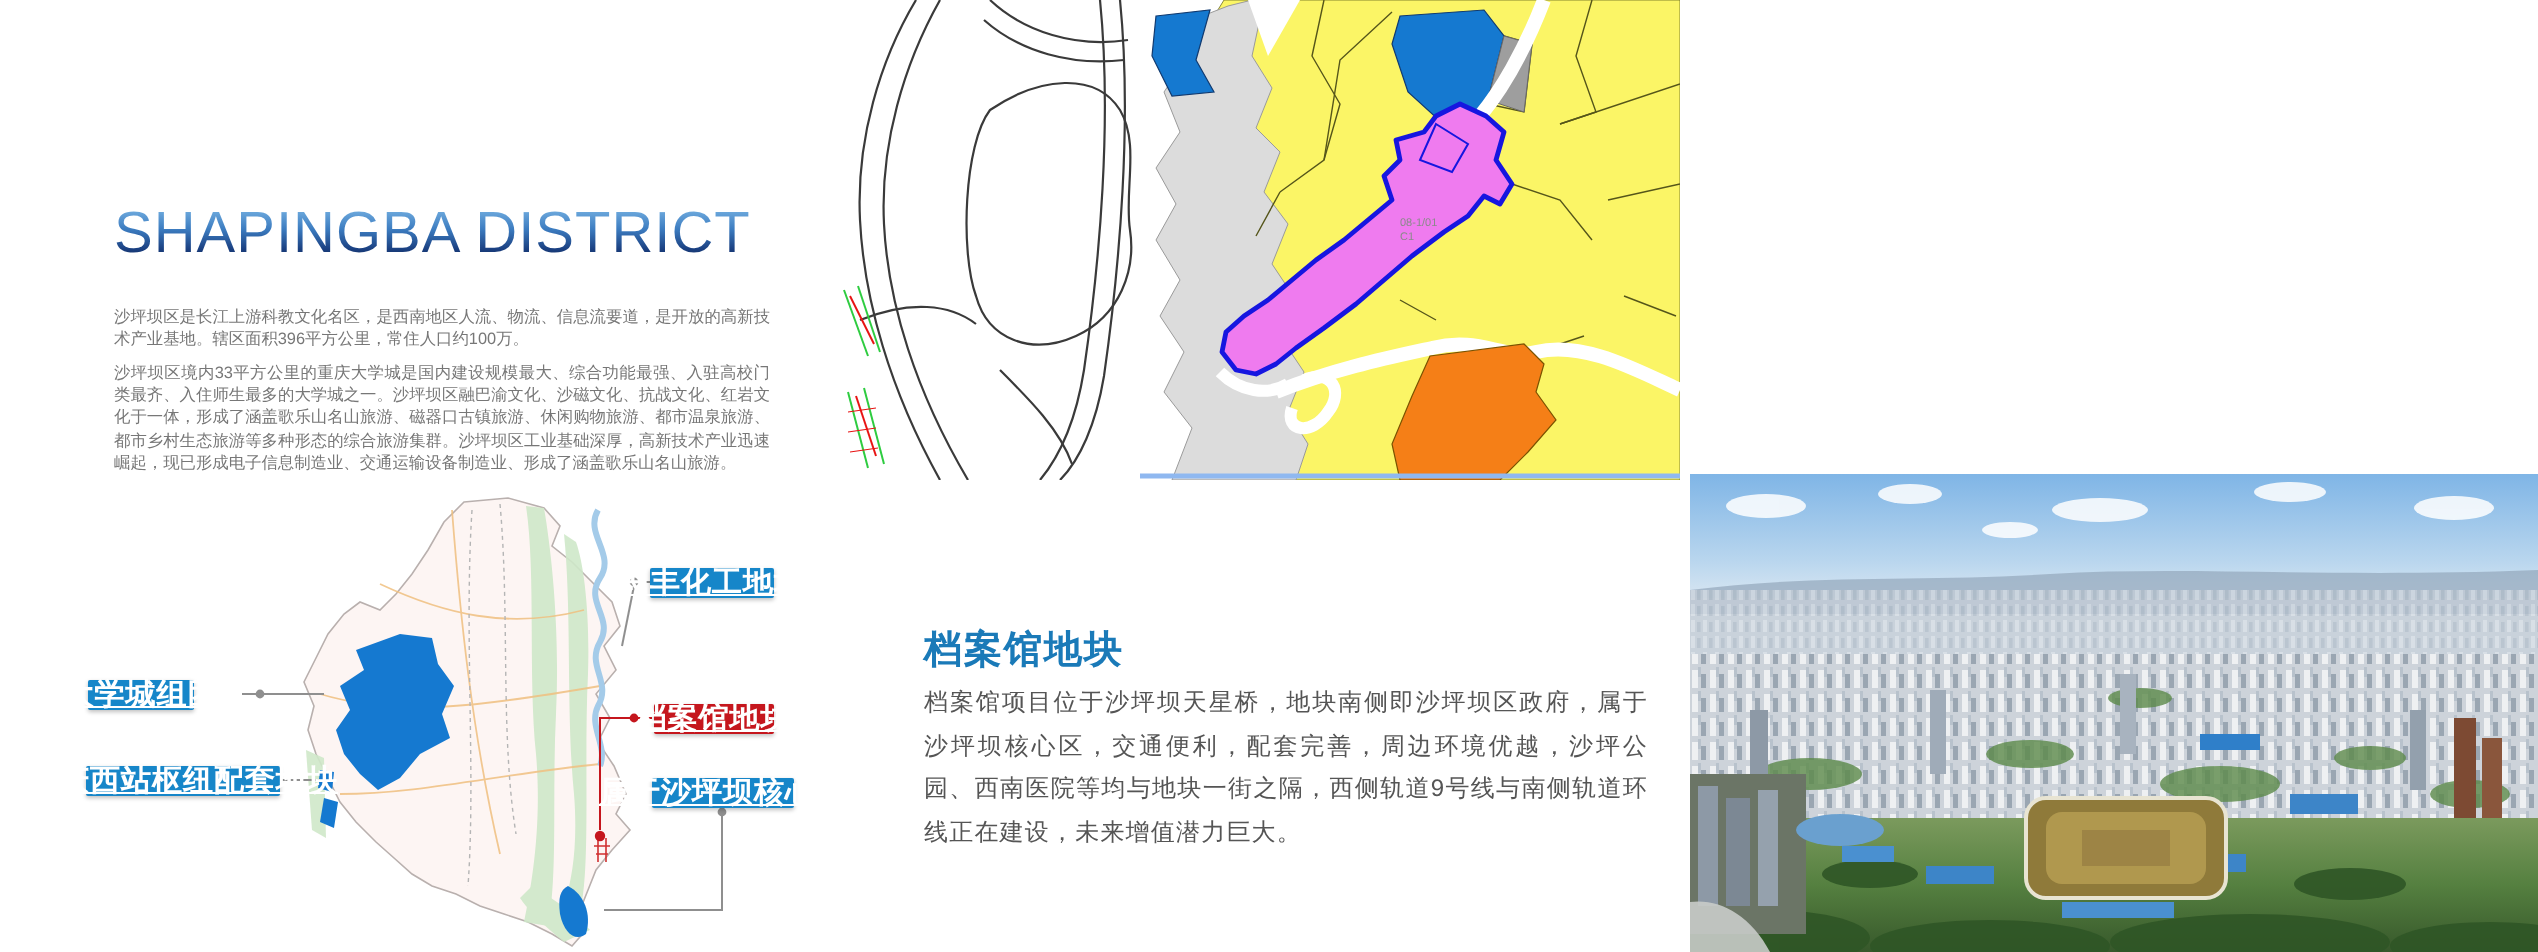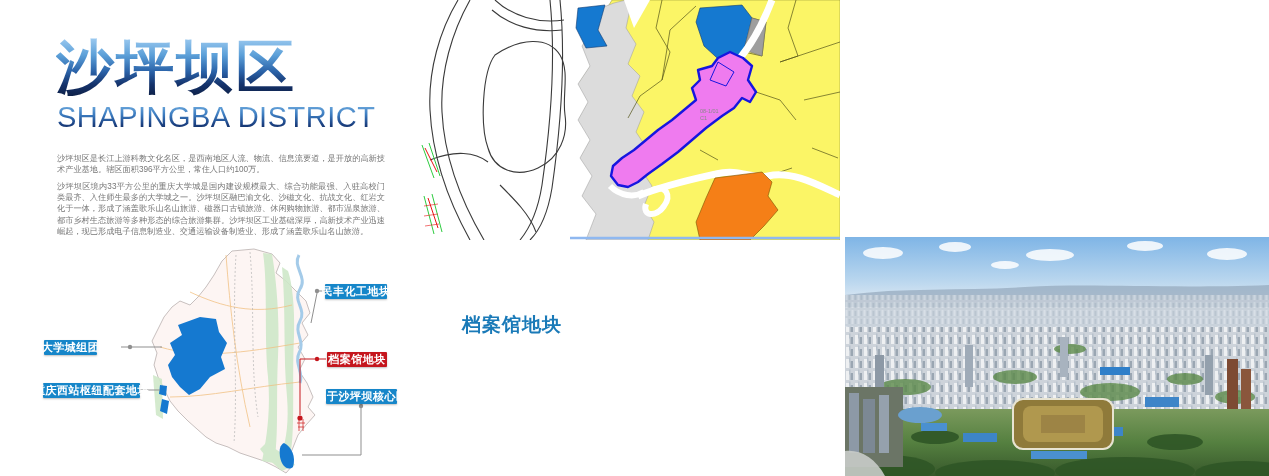--- a/index.html
+++ b/index.html
@@ -13,36 +13,35 @@
     -webkit-background-clip:text;background-clip:text;color:transparent;}
   .title-en{left:57px;top:103px;font-size:29px;font-weight:400;letter-spacing:0.5px;line-height:1;
     background:linear-gradient(180deg,#79b4e4 0%,#3c7cc0 40%,#1a3f80 75%,#0e2148 100%);
     -webkit-background-clip:text;background-clip:text;color:transparent;}
   .intro{left:57px;width:328px;font-size:8.2px;line-height:11.2px;color:#777;text-align:justify;}
   .intro.p1{top:153px;}
   .intro.p2{top:181px;}
 
   
   .callout{height:15px;display:flex;align-items:center;justify-content:center;
-    color:#fff;font-size:11px;font-weight:bold;letter-spacing:0.5px;border-radius:1px;
-    box-shadow:0 1px 2px rgba(0,0,0,.25);white-space:nowrap;}
+    color:#fff;font-size:15px;font-weight:bold;letter-spacing:0.5px;border-radius:1px;
+    box-shadow:0 1px 2px rgba(0,0,0,.25);white-space:nowrap;text-decoration:underline;}
   .callout.blue{background:#1686c9;}
   .callout.red{background:#c5161d;}
 
   
   .sec-heading{left:462px;top:312px;font-size:19px;font-weight:bold;color:#1a7ab8;letter-spacing:1px;}
   .sec-body{left:462px;top:341px;width:362px;font-size:12px;line-height:21.6px;color:#555;
             text-align:justify;letter-spacing:0.6px;}
 </style>
 </head>
 <body>
 
 <div class="canvas">
 
-  <div class="abs title-cn">沙坪坝区</div>
   <div class="abs title-en">SHAPINGBA DISTRICT</div>
   <div class="abs intro p1">沙坪坝区是长江上游科教文化名区，是西南地区人流、物流、信息流要道，是开放的高新技术产业基地。辖区面积396平方公里，常住人口约100万。</div>
   <div class="abs intro p2">沙坪坝区境内33平方公里的重庆大学城是国内建设规模最大、综合功能最强、入驻高校门类最齐、入住师生最多的大学城之一。沙坪坝区融巴渝文化、沙磁文化、抗战文化、红岩文化于一体，形成了涵盖歌乐山名山旅游、磁器口古镇旅游、休闲购物旅游、都市温泉旅游、都市乡村生态旅游等多种形态的综合旅游集群。沙坪坝区工业基础深厚，高新技术产业迅速崛起，现已形成电子信息制造业、交通运输设备制造业、形成了涵盖歌乐山名山旅游。</div>
 
   <svg class="abs" style="left:400px;top:0;" width="440" height="240" viewBox="0 0 440 240">
     <rect x="0" y="0" width="440" height="240" fill="#ffffff"></rect>
 
     <polygon points="212,0 440,0 440,240 188,240 198,212 184,194 194,176 182,156 192,138 180,118 190,100 180,82 192,64 184,44 196,26" fill="#fbf566" stroke="#6b6b20" stroke-width="0.4"></polygon>
 
     <path d="M196,10 L214,3 L226,0 L232,0 L226,28 L236,44 L228,64 L240,76 L232,96 L244,112 L236,132 L248,150 L240,168 L252,186 L244,206 L254,222 L248,240 L186,240 L196,214 L182,196 L192,176 L180,158 L190,140 L178,120 L188,102 L178,84 L190,66 L182,46 L194,28 Z" fill="#dcdcdc" stroke="#9a9a9a" stroke-width="0.5"></path>
@@ -153,20 +152,21 @@
     <circle cx="300" cy="171" r="2.6" fill="#c5161d"></circle>
   </svg>
 
   <div class="abs callout blue" style="left:325px;top:284px;width:62px;">民丰化工地块</div>
   <div class="abs callout blue" style="left:44px;top:340px;width:53px;">大学城组团</div>
   <div class="abs callout blue" style="left:43px;top:383px;width:97px;">重庆西站枢纽配套地块</div>
   <div class="abs callout red" style="left:327px;top:352px;width:60px;">档案馆地块</div>
   <div class="abs callout blue" style="left:326px;top:389px;width:71px;">属于沙坪坝核心区</div>
 
   <div class="abs sec-heading">档案馆地块</div>
+  <div class="abs sec-body">档案馆项目位于沙坪坝天星桥，地块南侧即沙坪坝区政府，属于沙坪坝核心区，交通便利，配套完善，周边环境优越，沙坪公园、西南医院等均与地块一街之隔，西侧轨道9号线与南侧轨道环线正在建设，未来增值潜力巨大。</div>
 
   <svg class="abs" style="left:845px;top:237px;" width="424" height="239" viewBox="0 0 424 239">
     <defs>
       <linearGradient id="sky" x1="0" y1="0" x2="0" y2="1">
         <stop offset="0" stop-color="#7fb5e6"></stop>
           <stop offset="0.7" stop-color="#b9d6ee"></stop>
           <stop offset="1" stop-color="#d8e6f2"></stop>
       </linearGradient>
       <linearGradient id="fg" x1="0" y1="0" x2="0" y2="1">
         <stop offset="0" stop-color="#7b9a5d"></stop>

